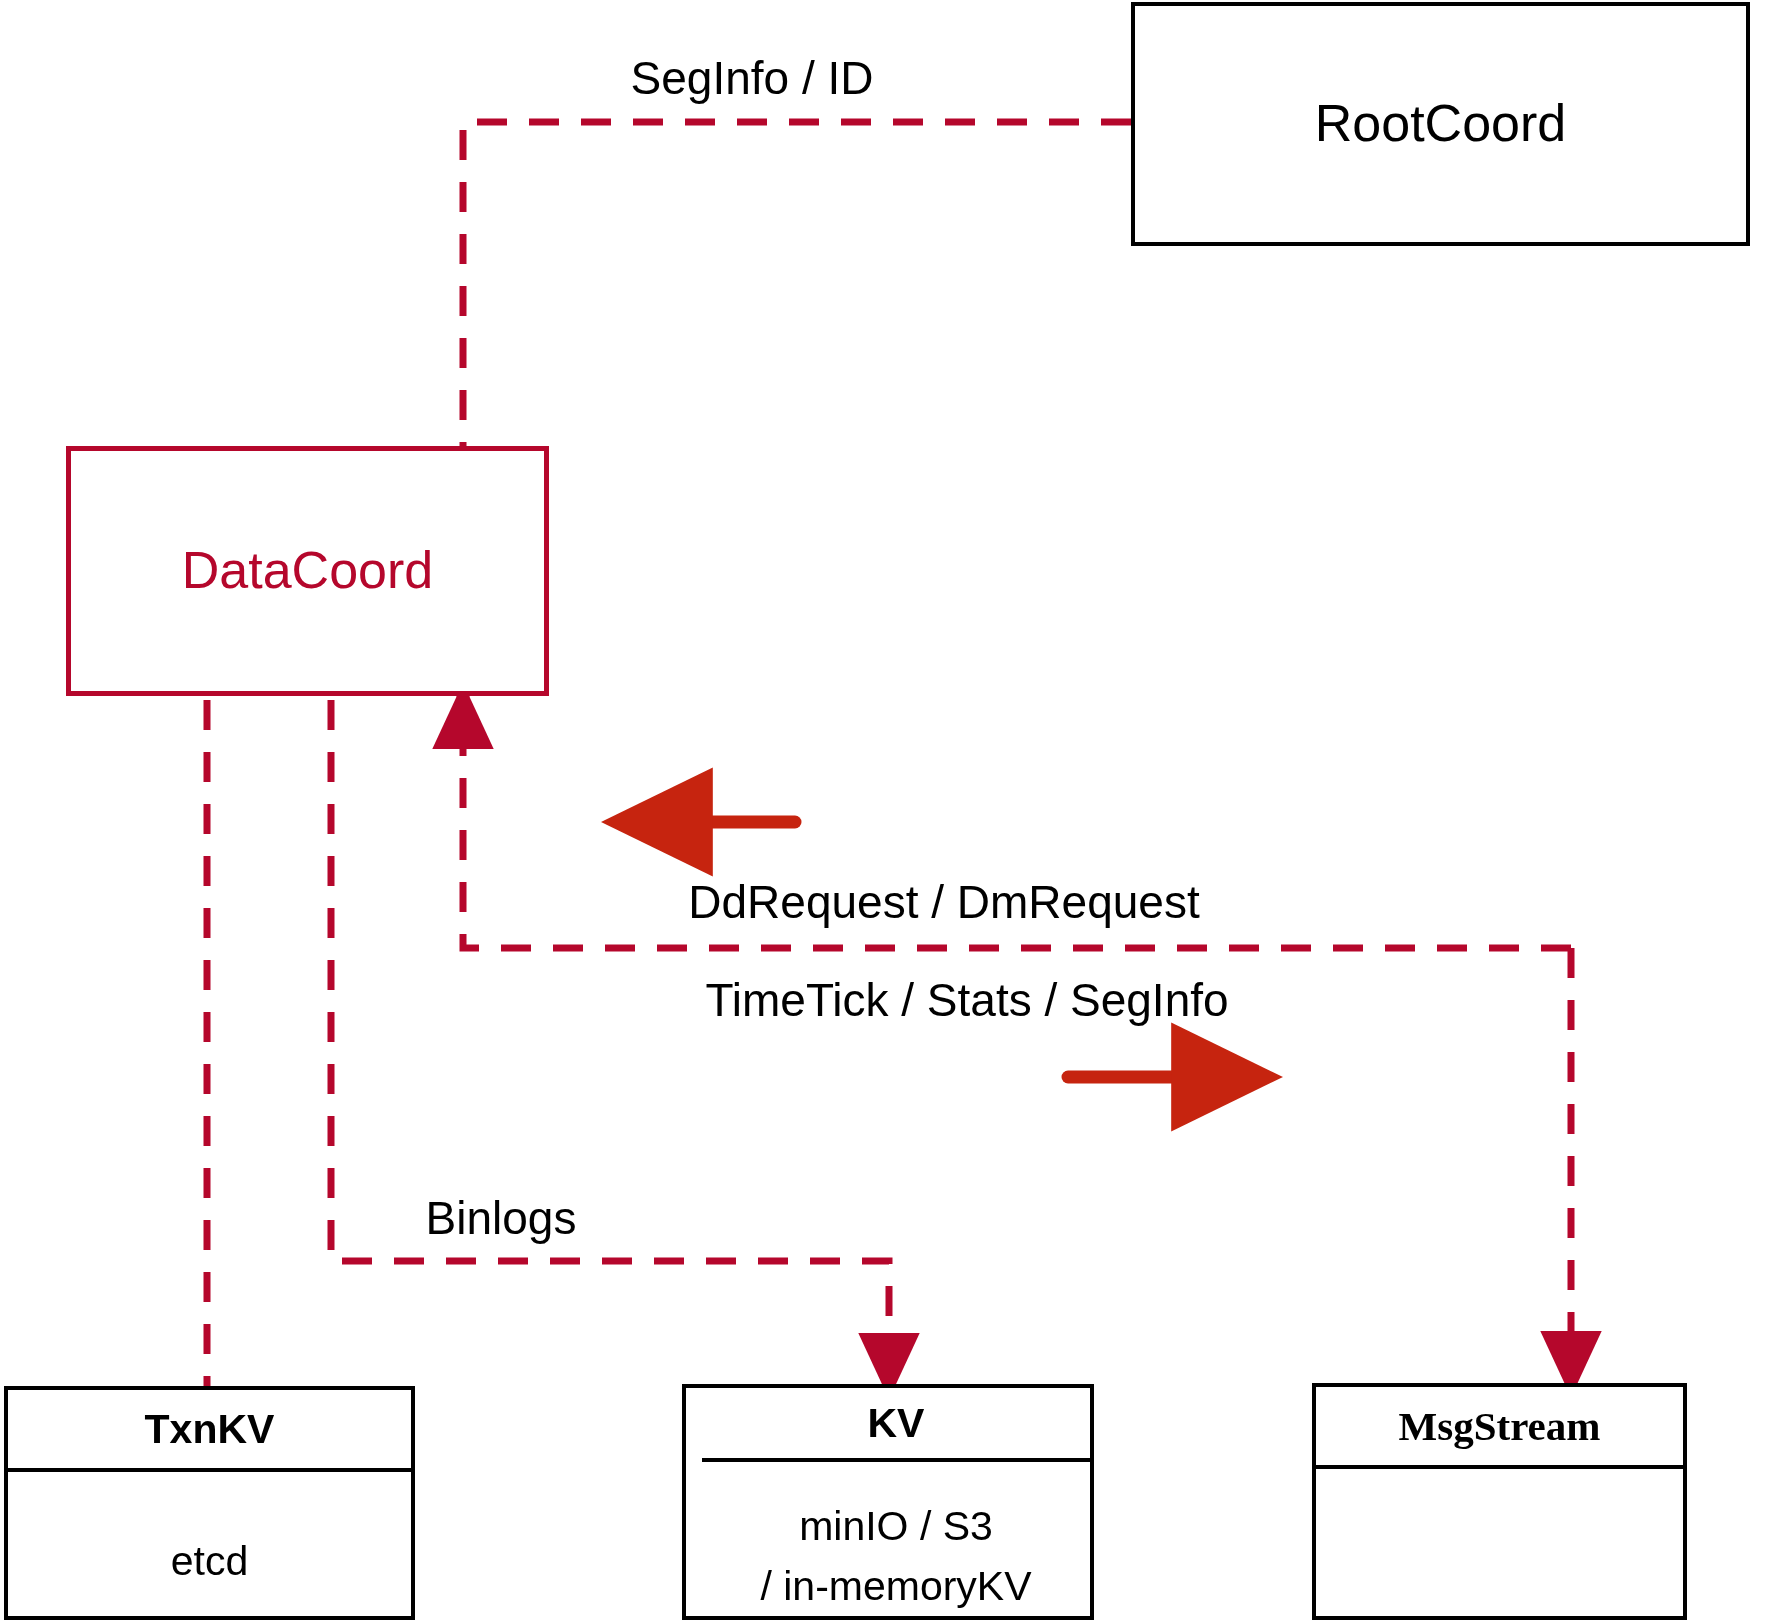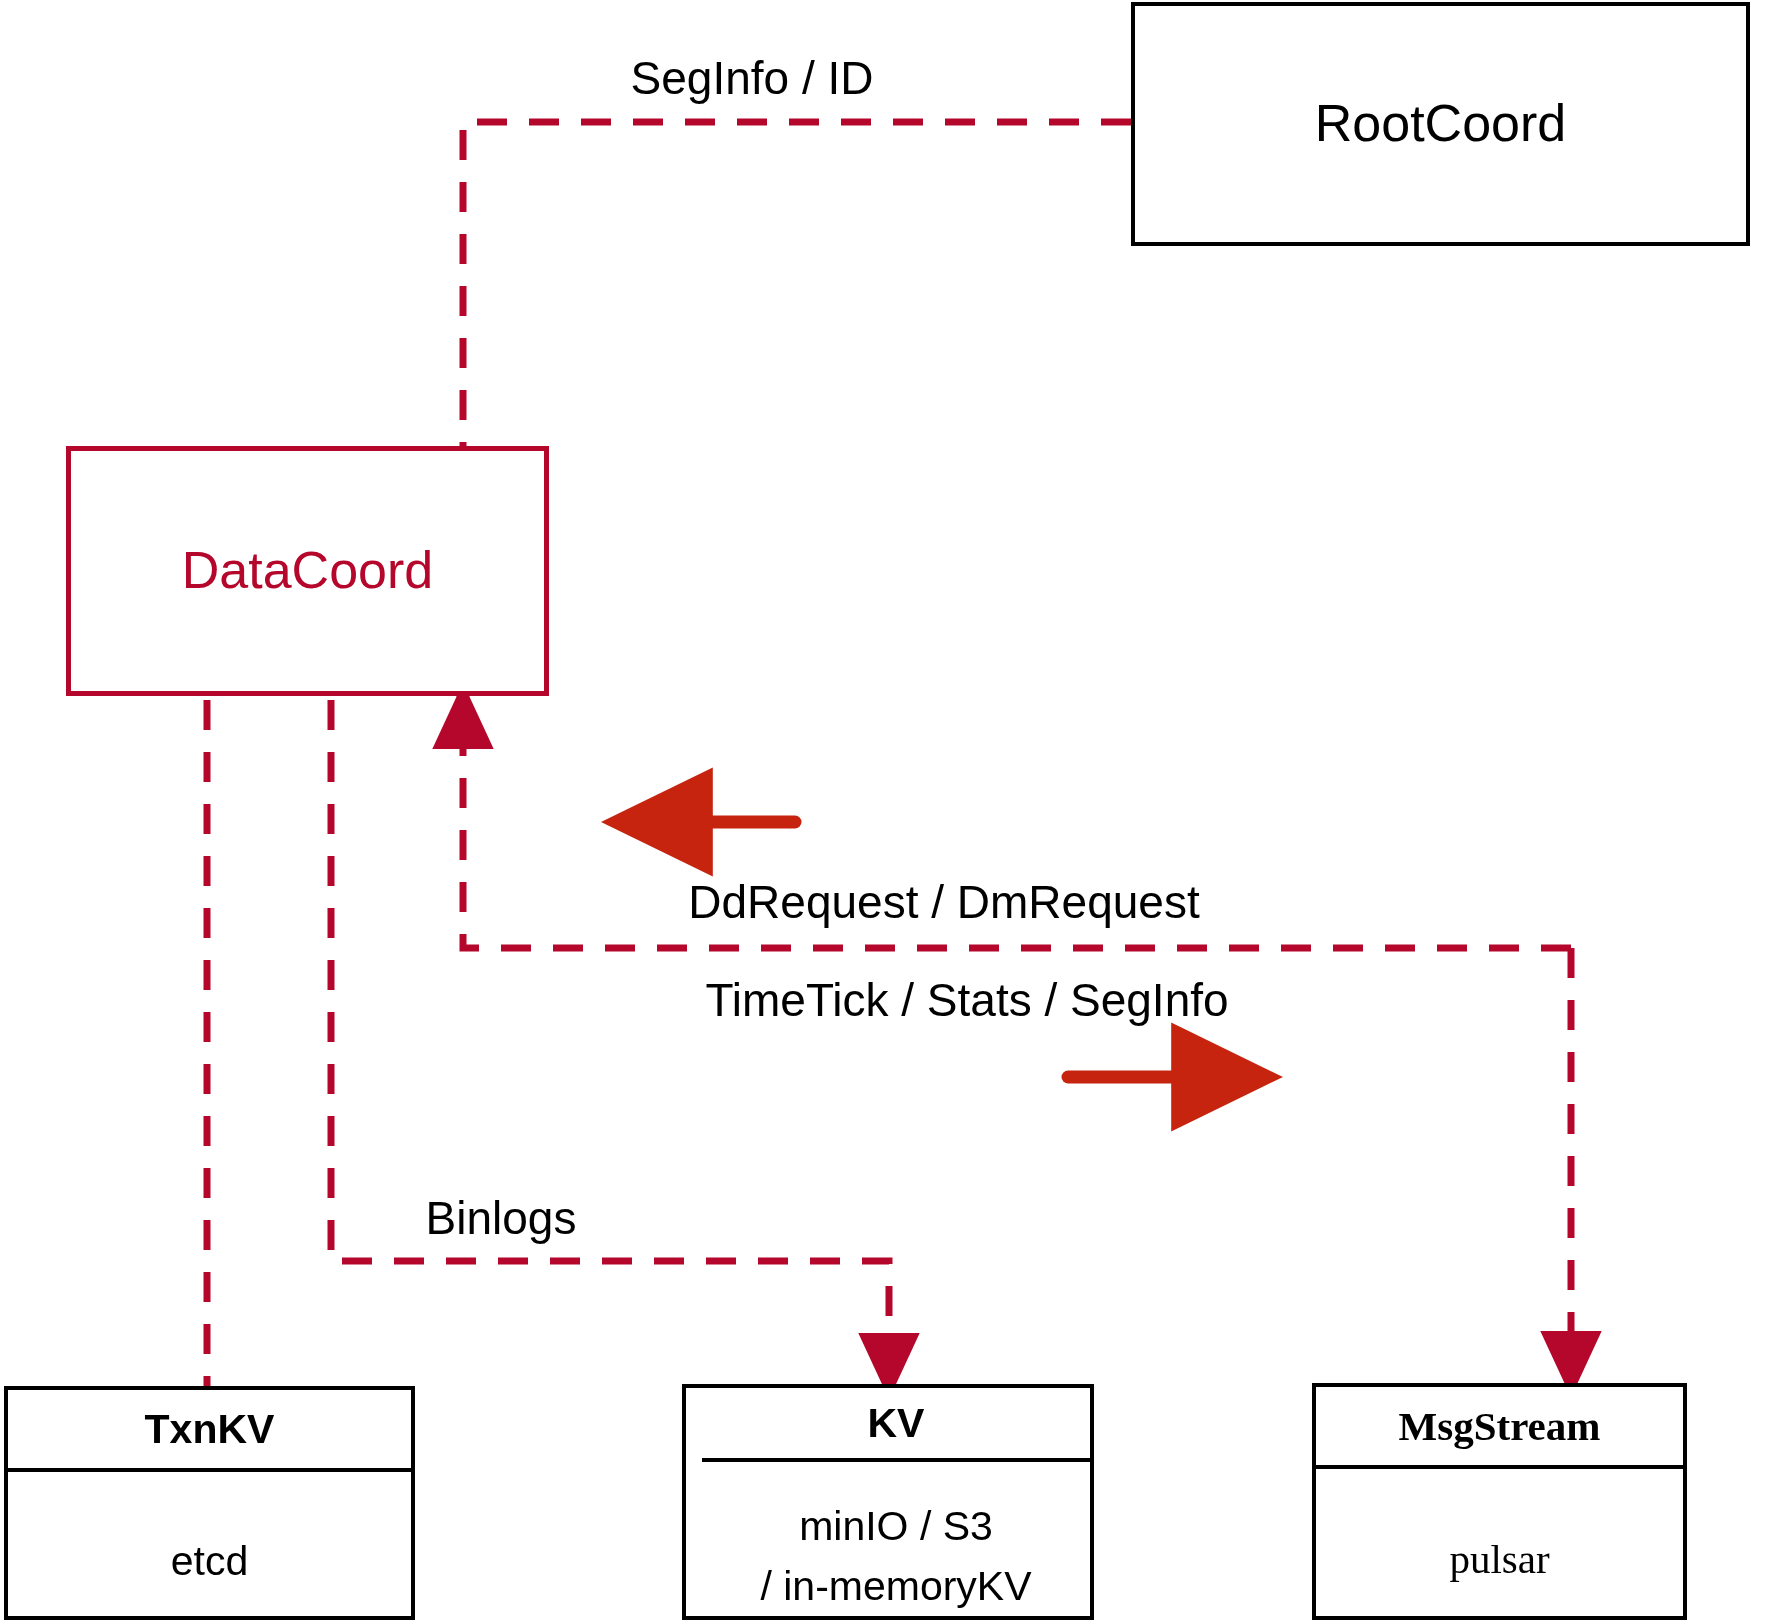--- a/index.html
+++ b/index.html
@@ -194,18 +194,15 @@
   <div class="store" id="node-kv">
     <div class="store-head">KV</div>
     <div class="store-body">
       <span>minIO / S3</span>
       <span>/ in-memoryKV</span>
     </div>
   </div>
 
   <div class="store" id="node-msgstream">
     <div class="store-head">MsgStream</div>
-    <div class="store-body">
-      <span>pulsar</span>
-    </div>
   </div>
 
 </div>
 
 </body></html>

